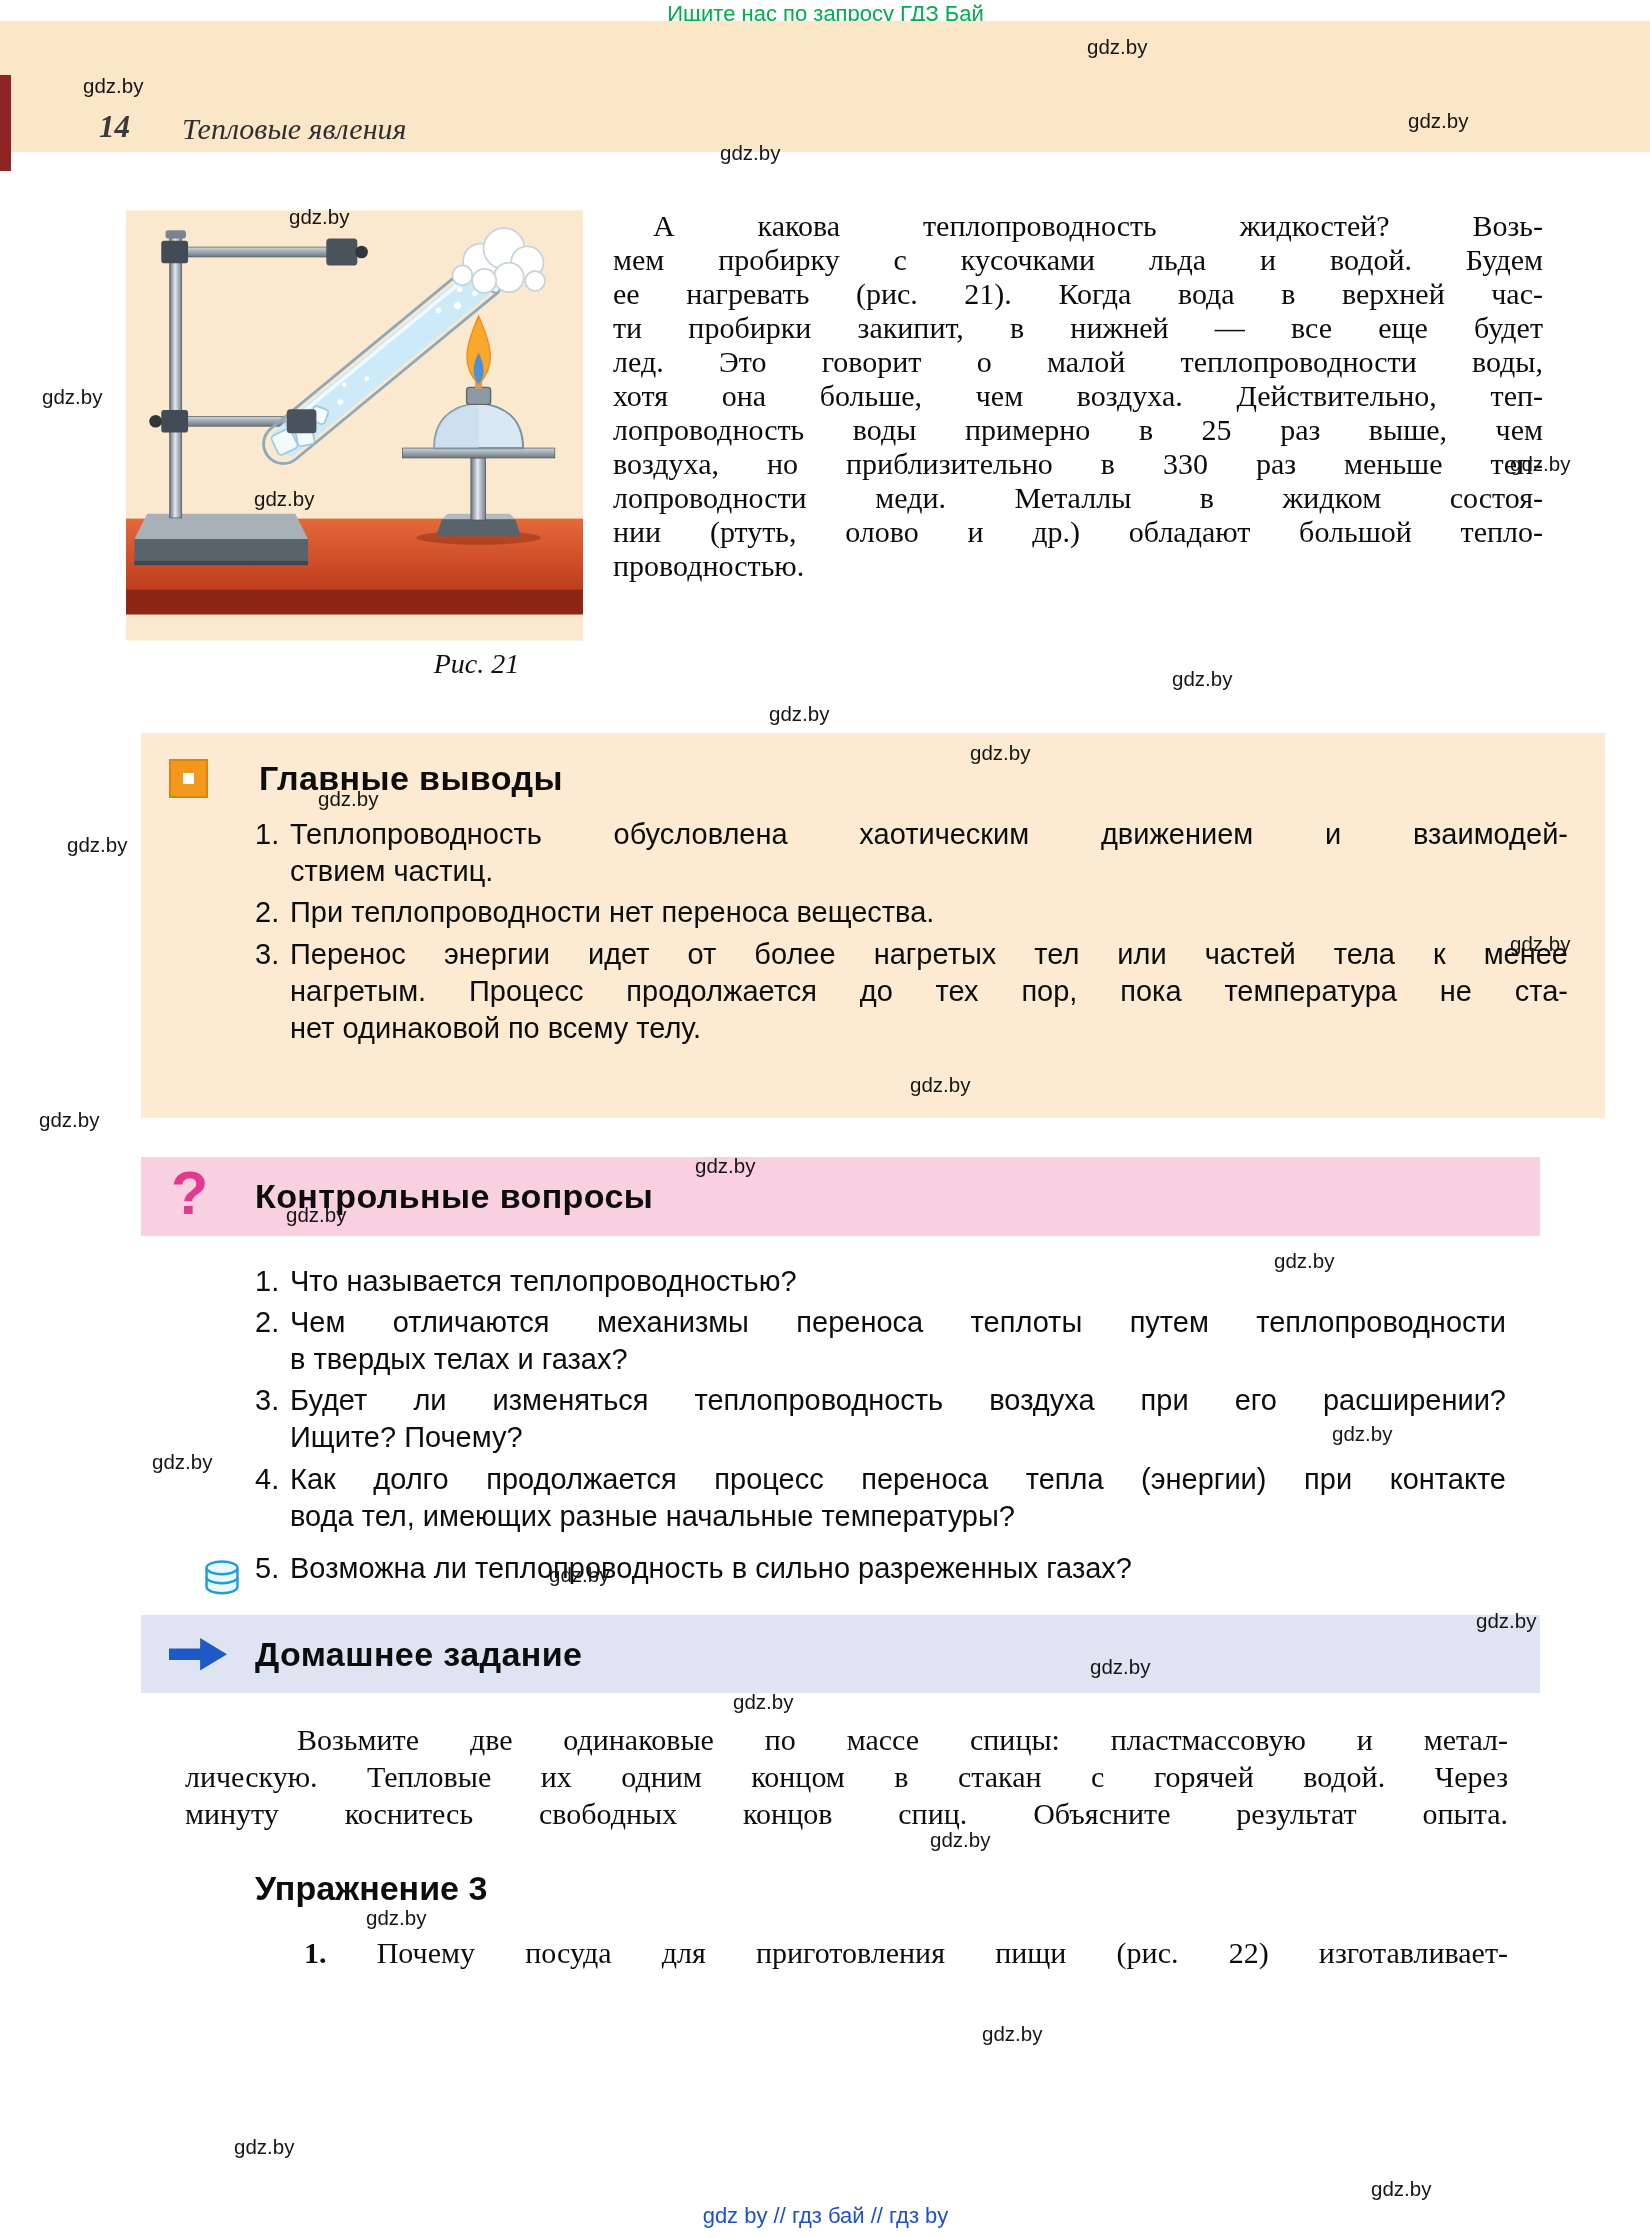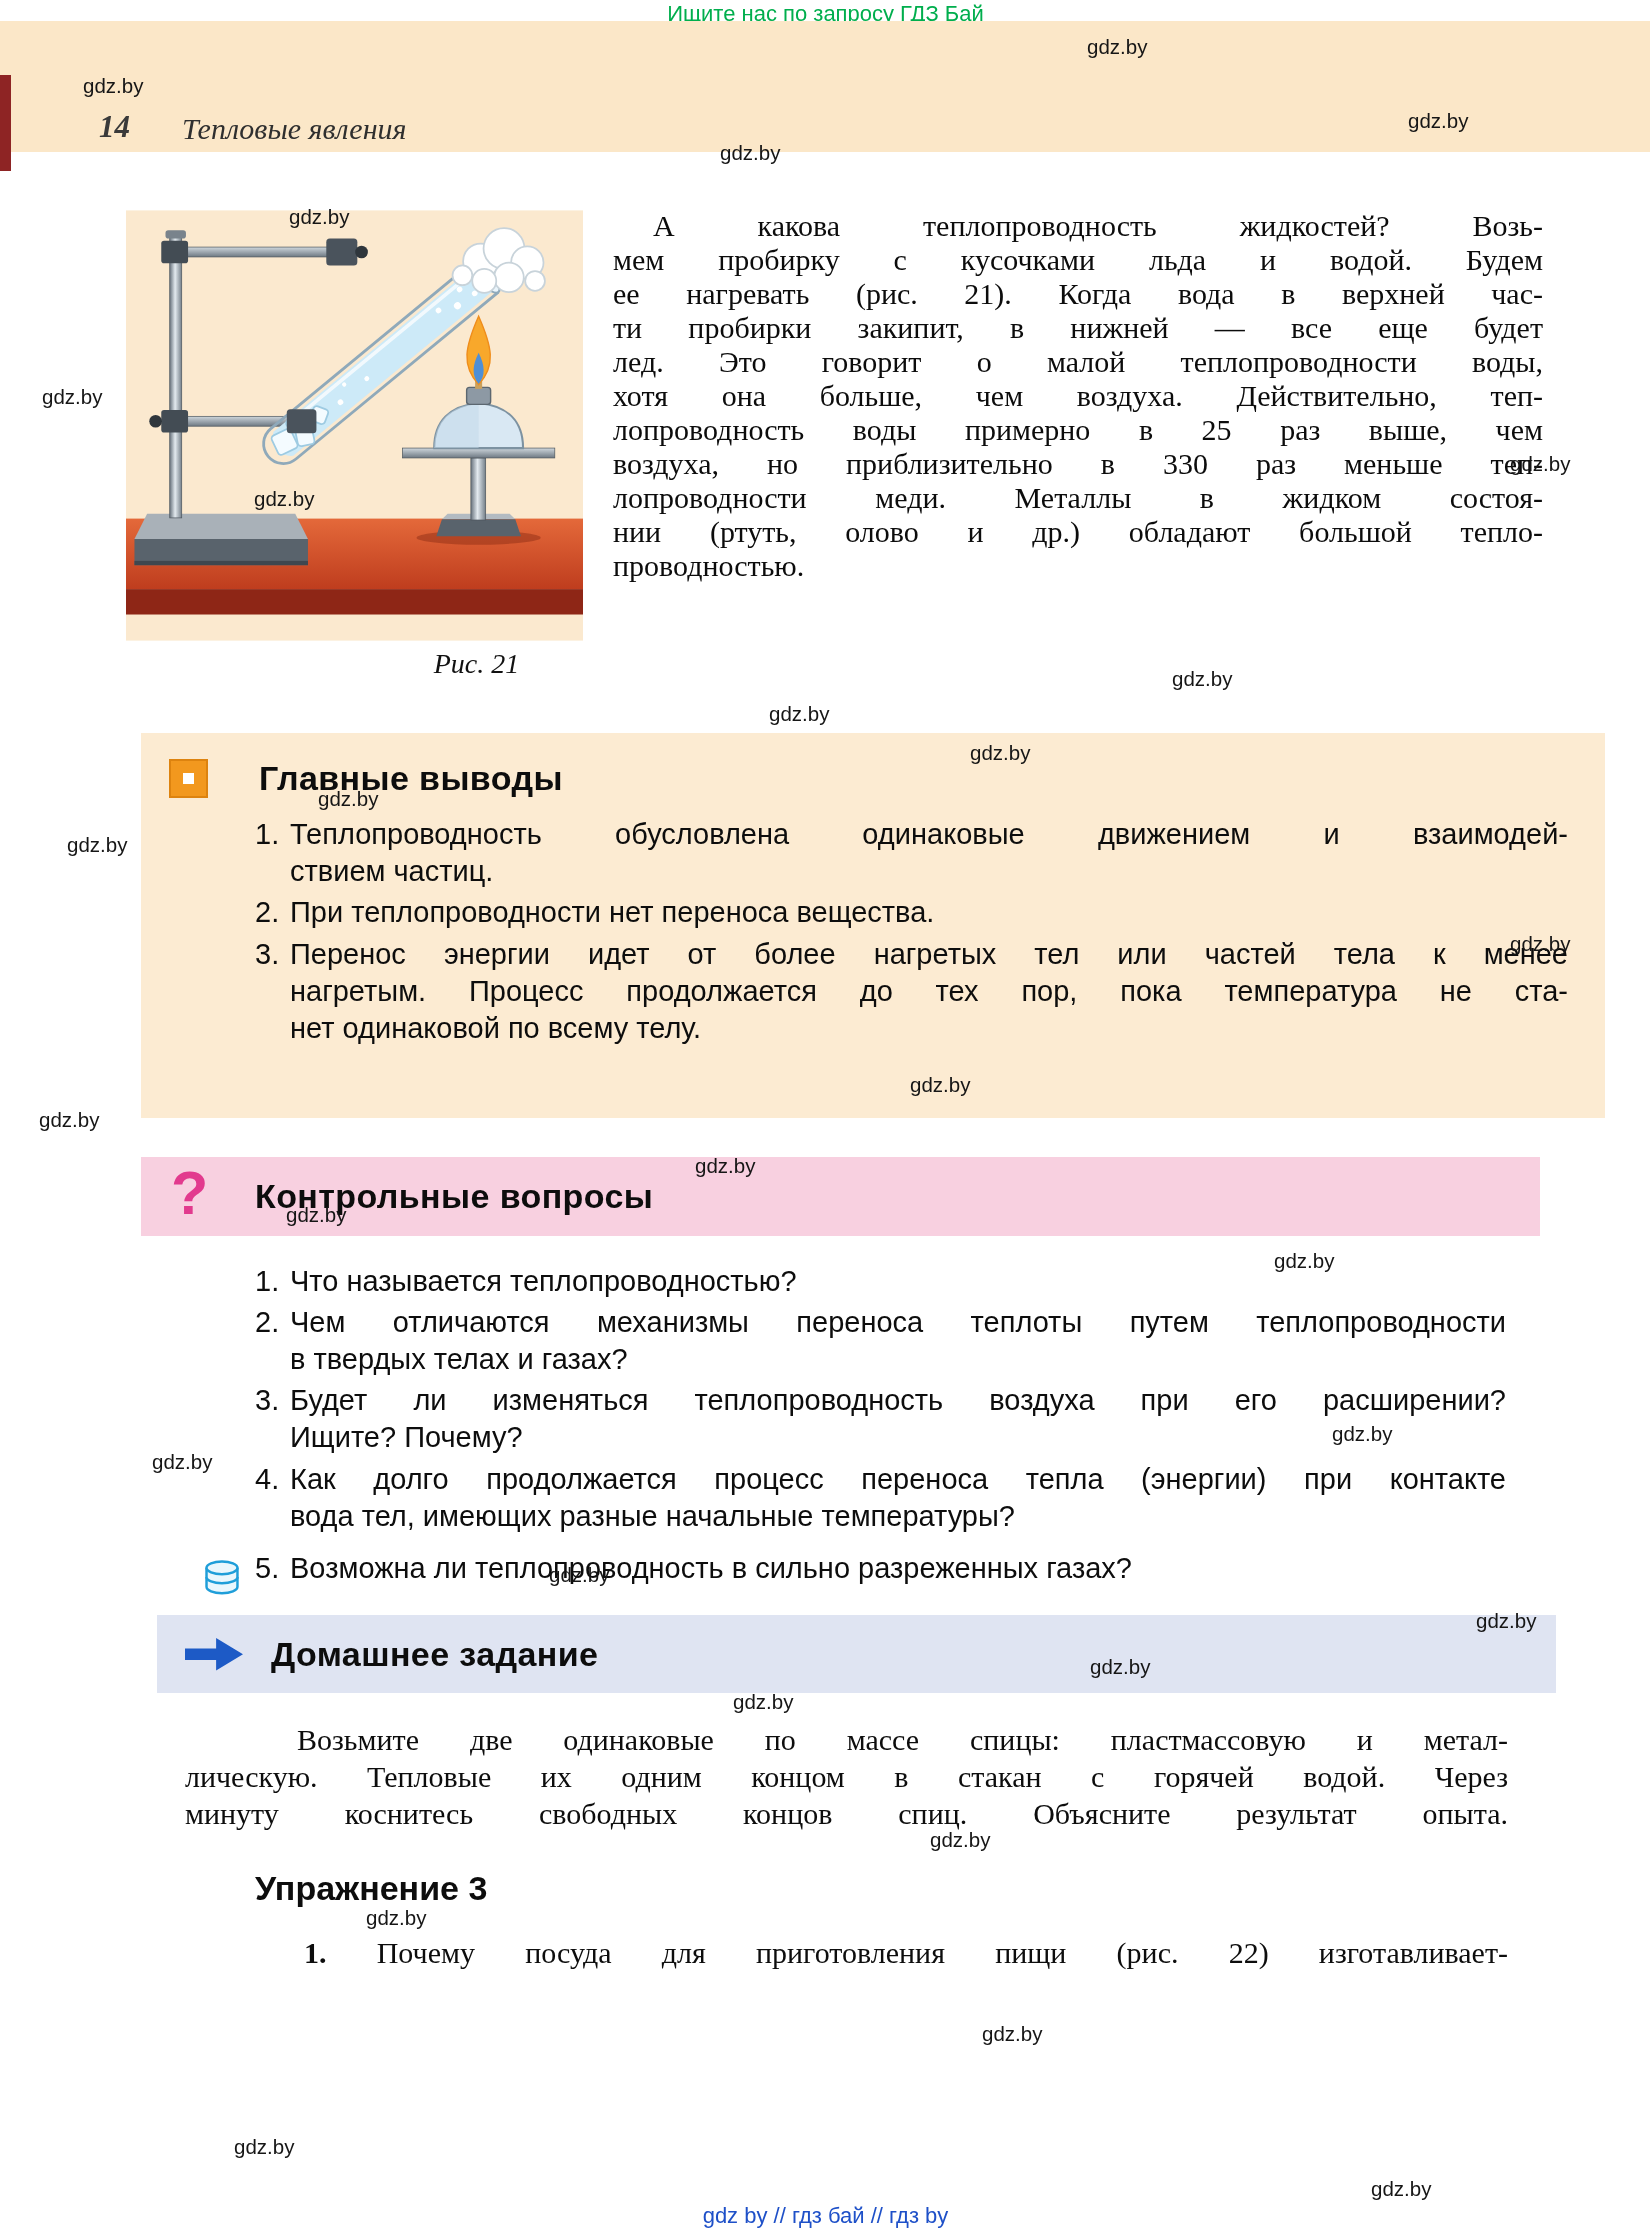--- a/index.html
+++ b/index.html
@@ -45,21 +45,21 @@
   .questions-head { position:absolute; left:141px; top:1157px; width:1399px; height:79px;
                     background:#f8d0e0; display:flex; align-items:center; }
   .q-icon { margin-left:30px; width:35px; font-weight:700; font-size:61px; line-height:1;
             color:#e23a8e; transform:translateY(-2.8px); flex:none; }
   .questions-head .sec-title { margin-left:49px; }
   .questions-list { position:absolute; left:255px; top:1263px; width:1251px; }
   .questions-list .list-item:last-child { margin-top:15.5px; }
   .stack-icon { position:absolute; left:203px; top:1558px; width:38px; height:41px; }
 
   .homework-head { position:absolute; left:141px; top:1615px; width:1399px; height:78px;
-                   background:#dfe4f2; display:flex; align-items:center;margin-left:16px; }
+                   background:#dfe4f2; display:flex; align-items:center; }
   .arrow-icon { margin-left:28px; width:58px; height:32px; flex:none; }
   .homework-head .sec-title { margin-left:28px; }
   .homework-text { position:absolute; left:185px; top:1721px; width:1323px;
                    font-size:30px; line-height:37px; }
   .homework-text .hw-first { padding-left:112px; }
 
   .exercise-title { position:absolute; left:255px; top:1869px; font-weight:700; font-size:34px; }
   .exercise-text { position:absolute; left:185px; top:1934px; width:1323px;
                    font-size:30px; line-height:38px; }
   .exercise-text .ex-first { padding-left:119px; }
@@ -189,21 +189,21 @@
     <div class="sec-head">
       <span class="bullet-icon">
           <span class="inner"></span>
         </span>
       <span class="sec-title">Главные выводы</span>
     </div>
     <div class="num-list">
       <div class="list-item">
         <span class="num">1.</span>
         <div class="body">
-          <div class="jline">Теплопроводность обусловлена одинаковые движением и взаимодей-</div>
+          <div class="jline">Теплопроводность обусловлена хаотическим движением и взаимодей-</div>
           <div class="lline">ствием частиц.</div>
         </div>
       </div>
       <div class="list-item">
         <span class="num">2.</span>
         <div class="body">
           <div class="lline">При теплопроводности нет переноса вещества.</div>
         </div>
       </div>
       <div class="list-item">

